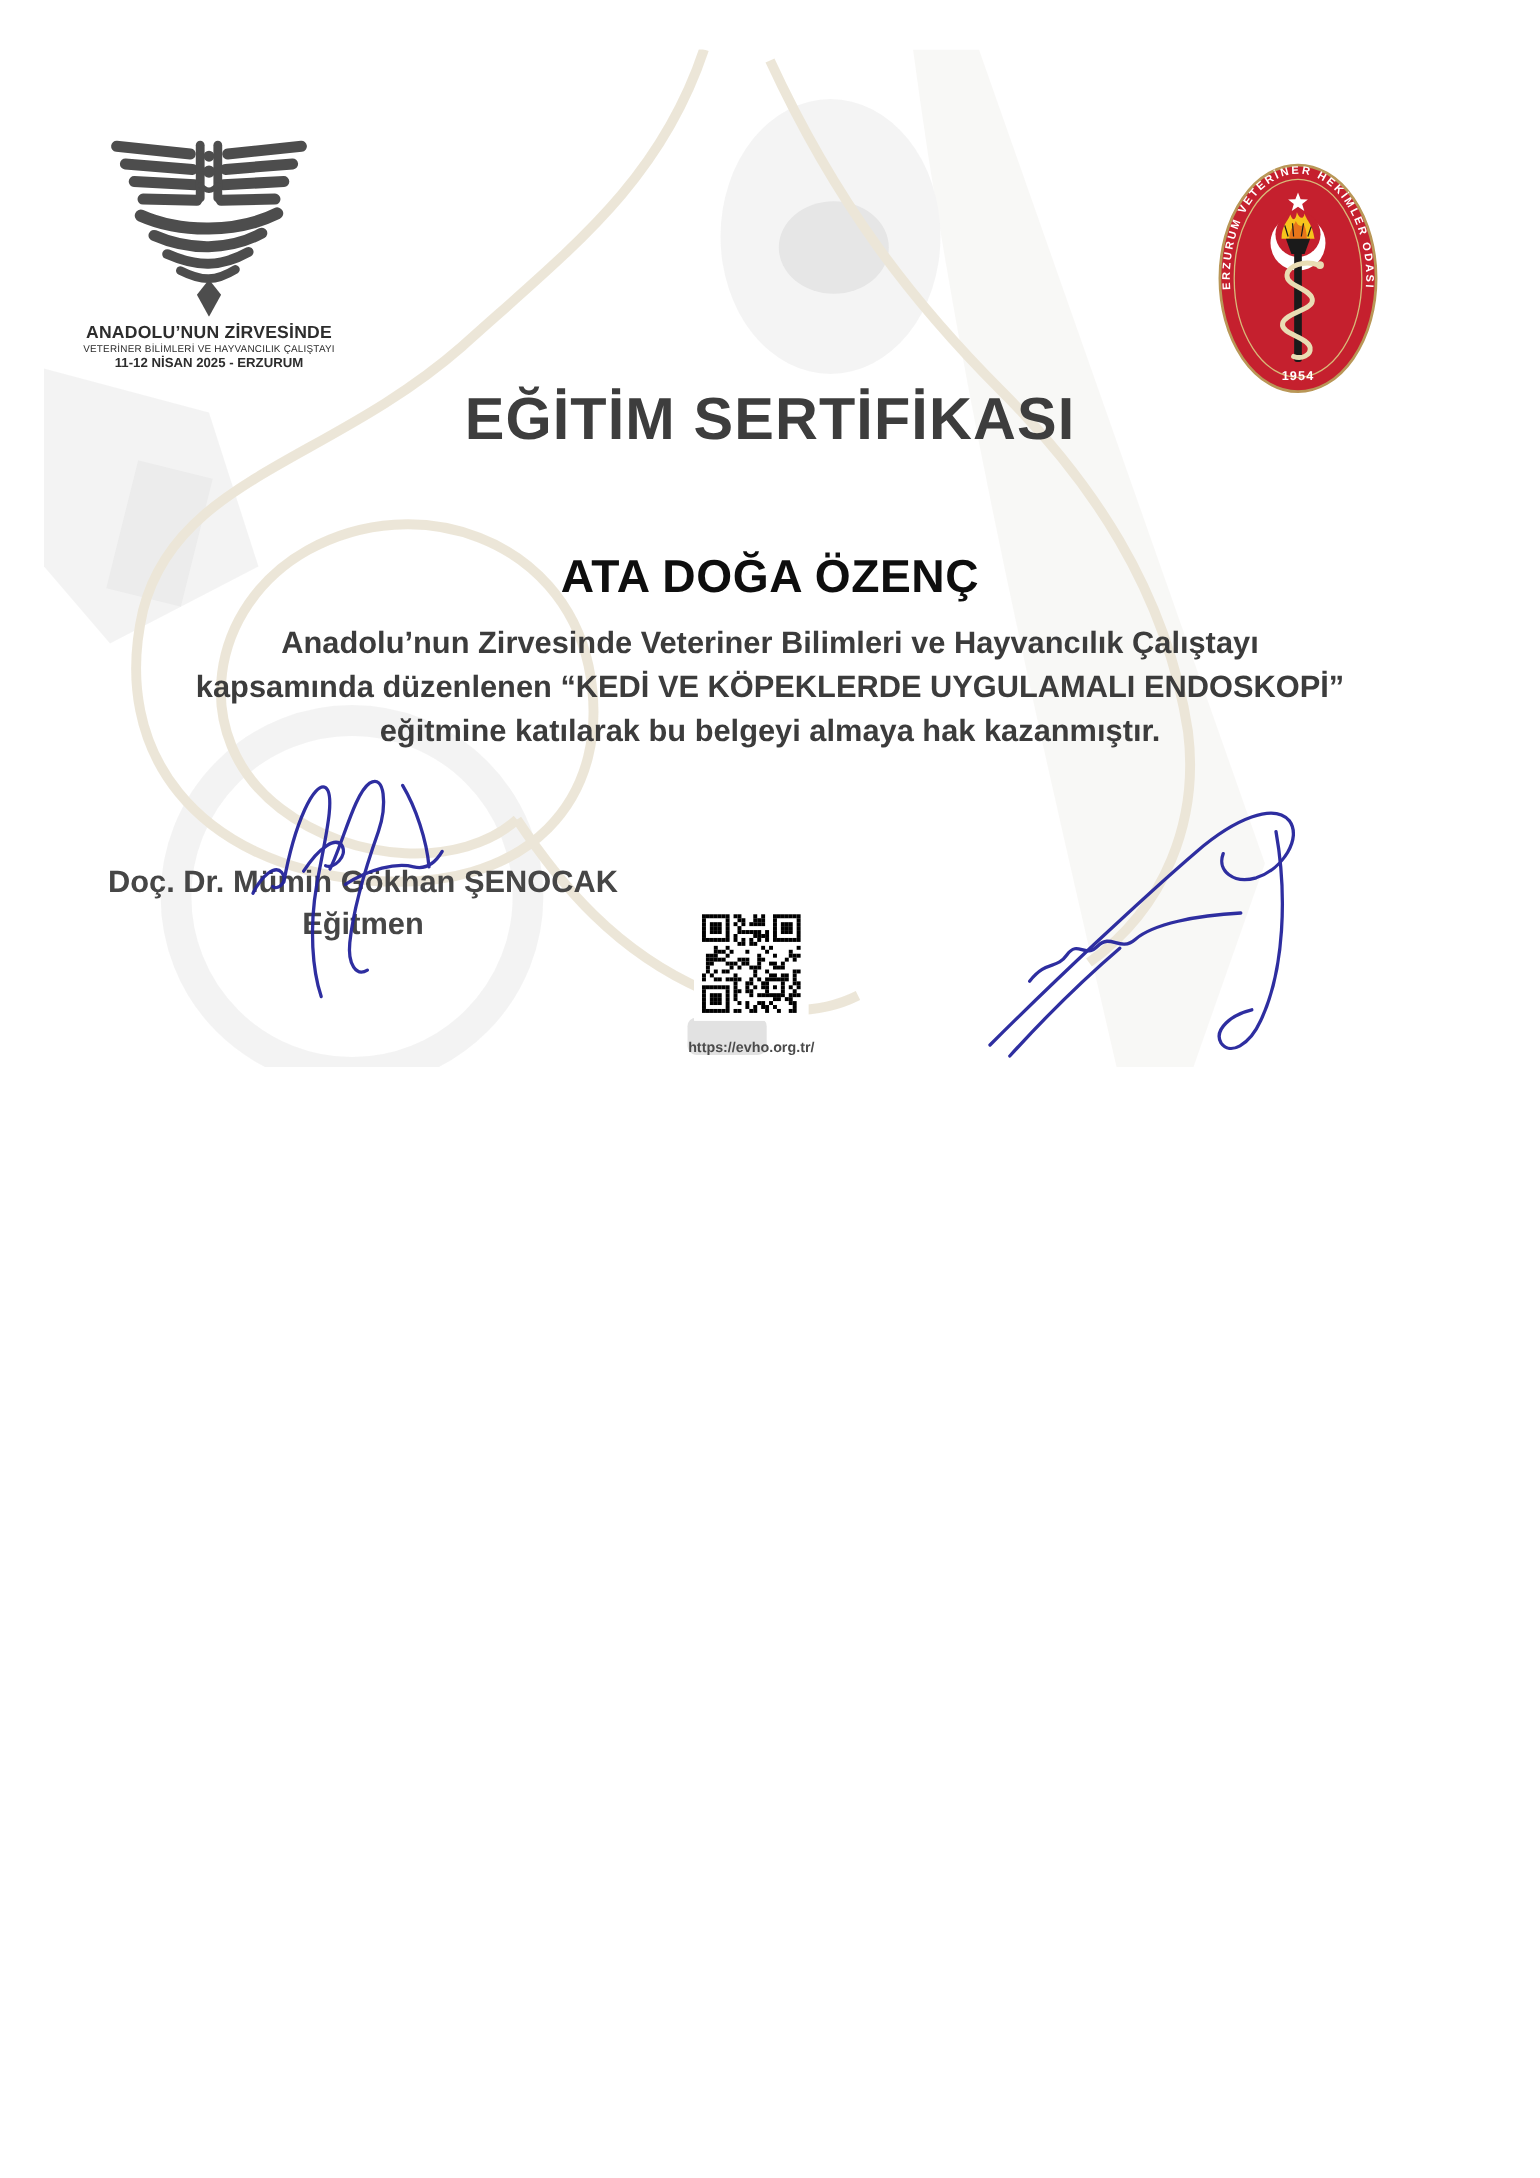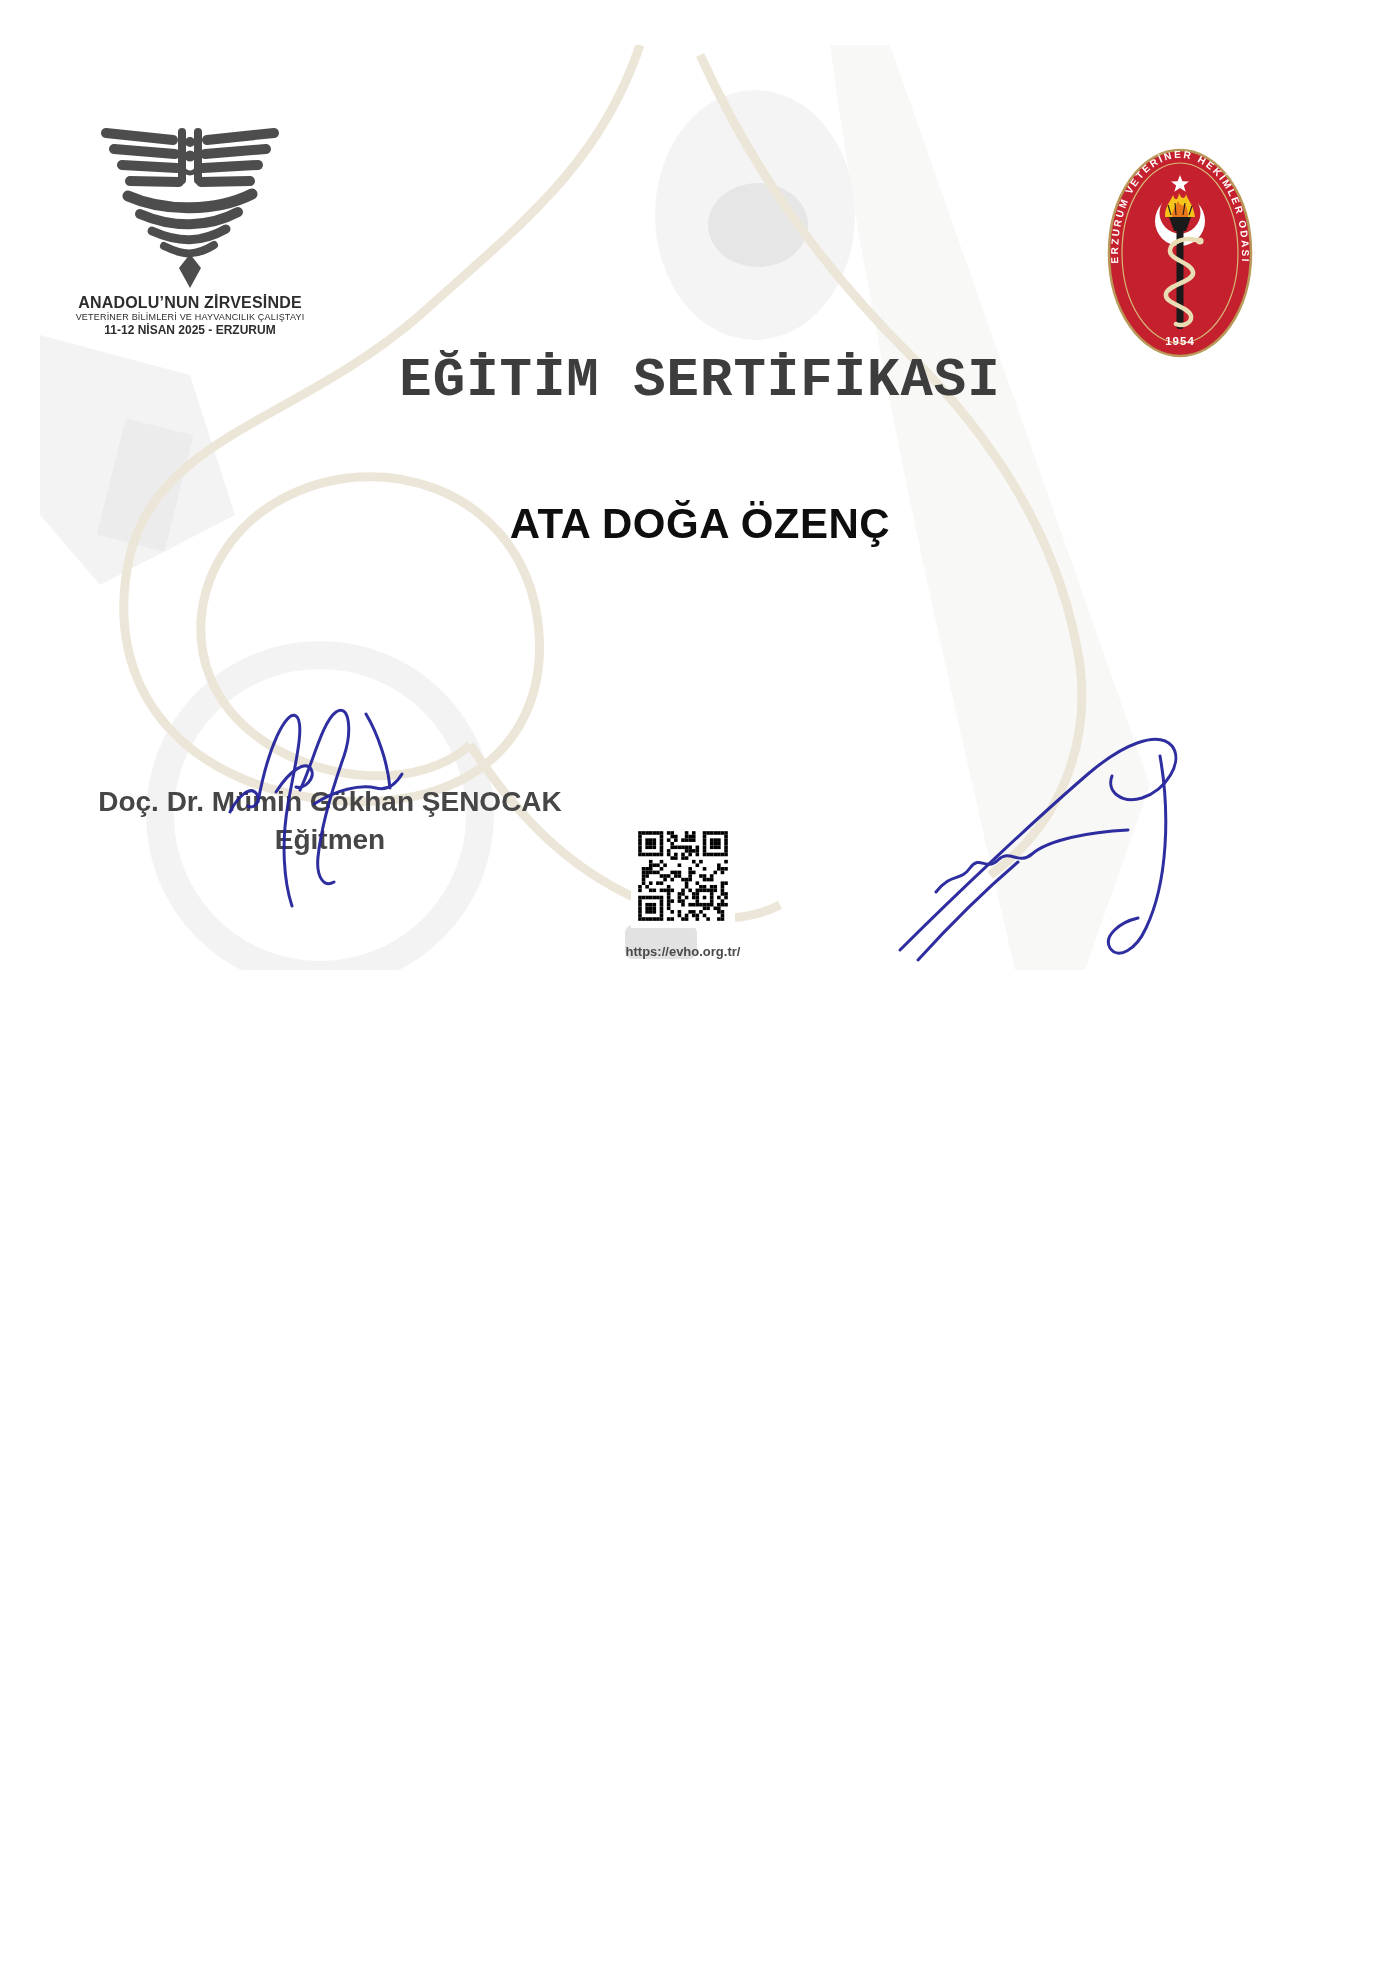--- a/index.html
+++ b/index.html
@@ -15,21 +15,21 @@
   .event-logo .emblem{display:block;margin:0 auto;}
   .event-logo .l1{font-size:16px;font-weight:bold;color:#2d2d2d;letter-spacing:.2px;margin-top:6px;white-space:nowrap;}
   .event-logo .l2{font-size:9px;font-weight:normal;color:#2d2d2d;letter-spacing:.2px;white-space:nowrap;}
   .event-logo .l3{font-size:12px;font-weight:bold;color:#2d2d2d;margin-top:1px;white-space:nowrap;}
 
   
   .chamber-seal{position:absolute;left:1105px;top:145px;width:150px;height:216px;}
 
   
   .cert-title{position:absolute;top:350px;left:0;right:0;text-align:center;
-    font-size:54px;font-weight:bold;color:#3d3d3d;letter-spacing:1px;font-family:Liberation Mono, monospace;}
+    font-size:54px;font-weight:bold;color:#3d3d3d;letter-spacing:1px;}
   .recipient{position:absolute;top:480px;left:0;right:0;text-align:center;
     font-size:42px;font-weight:bold;color:#0e0e0e;letter-spacing:.5px;margin-top:20px;}
   .body-text{position:absolute;top:565px;left:0;right:0;text-align:center;
     font-size:28px;font-weight:bold;color:#3c3c3c;line-height:40px;}
 
   
   .sig-block{position:absolute;text-align:center;}
   .sig-block .sig-name{font-size:28px;font-weight:bold;color:#464646;white-space:nowrap;}
   .sig-block .sig-role{font-size:28px;font-weight:bold;color:#464646;margin-top:6px;}
   .sig-left{left:65px;top:786px;width:530px;}
@@ -121,20 +121,25 @@
     <g>
       <rect x="71.5" y="84" width="7" height="100" rx="2.5" fill="#1a1a1a"></rect>
       <path d="M94,96 C80,91 66,97 65,105 C64,115 86,117 88,127 C90,137 63,139 61,149 C59,159 84,161 86,171 C87,178 78,182 71,179" fill="none" stroke="#e9ddb4" stroke-width="4.5" stroke-linecap="round"></path>
       <circle cx="95" cy="96" r="3.6" fill="#e9ddb4"></circle>
     </g>
     <text x="75" y="200" text-anchor="middle" font-size="11.5" font-weight="bold" fill="#ffffff" letter-spacing="1" font-family="Liberation Sans, sans-serif">1954</text>
   </svg>
 
   <div class="cert-title">EĞİTİM SERTİFİKASI</div>
   <div class="recipient">ATA DOĞA ÖZENÇ</div>
+  <div class="body-text">
+    <div>Anadolu’nun Zirvesinde Veteriner Bilimleri ve Hayvancılık Çalıştayı</div>
+    <div>kapsamında düzenlenen “KEDİ VE KÖPEKLERDE UYGULAMALI ENDOSKOPİ”</div>
+    <div>eğitmine katılarak bu belgeyi almaya hak kazanmıştır.</div>
+  </div>
 
   <div class="sig-block sig-left">
     <div class="sig-name">Doç. Dr. Mümin Gökhan ŞENOCAK</div>
     <div class="sig-role">Eğitmen</div>
   </div>
   <svg class="sig-ink sig-ink-left" width="230" height="225" viewBox="0 0 230 225">
     <g fill="none" stroke="#23239b" stroke-width="3" stroke-linecap="round" opacity=".95">
       <path d="M12,120 C20,104 32,94 38,101 C44,108 36,118 30,114"></path>
       <path d="M40,110 C50,55 68,18 78,24 C88,31 76,77 70,112 C63,152 66,190 74,214"></path>
       <path d="M58,100 C72,78 88,68 93,77 C98,86 86,98 78,95"></path>

